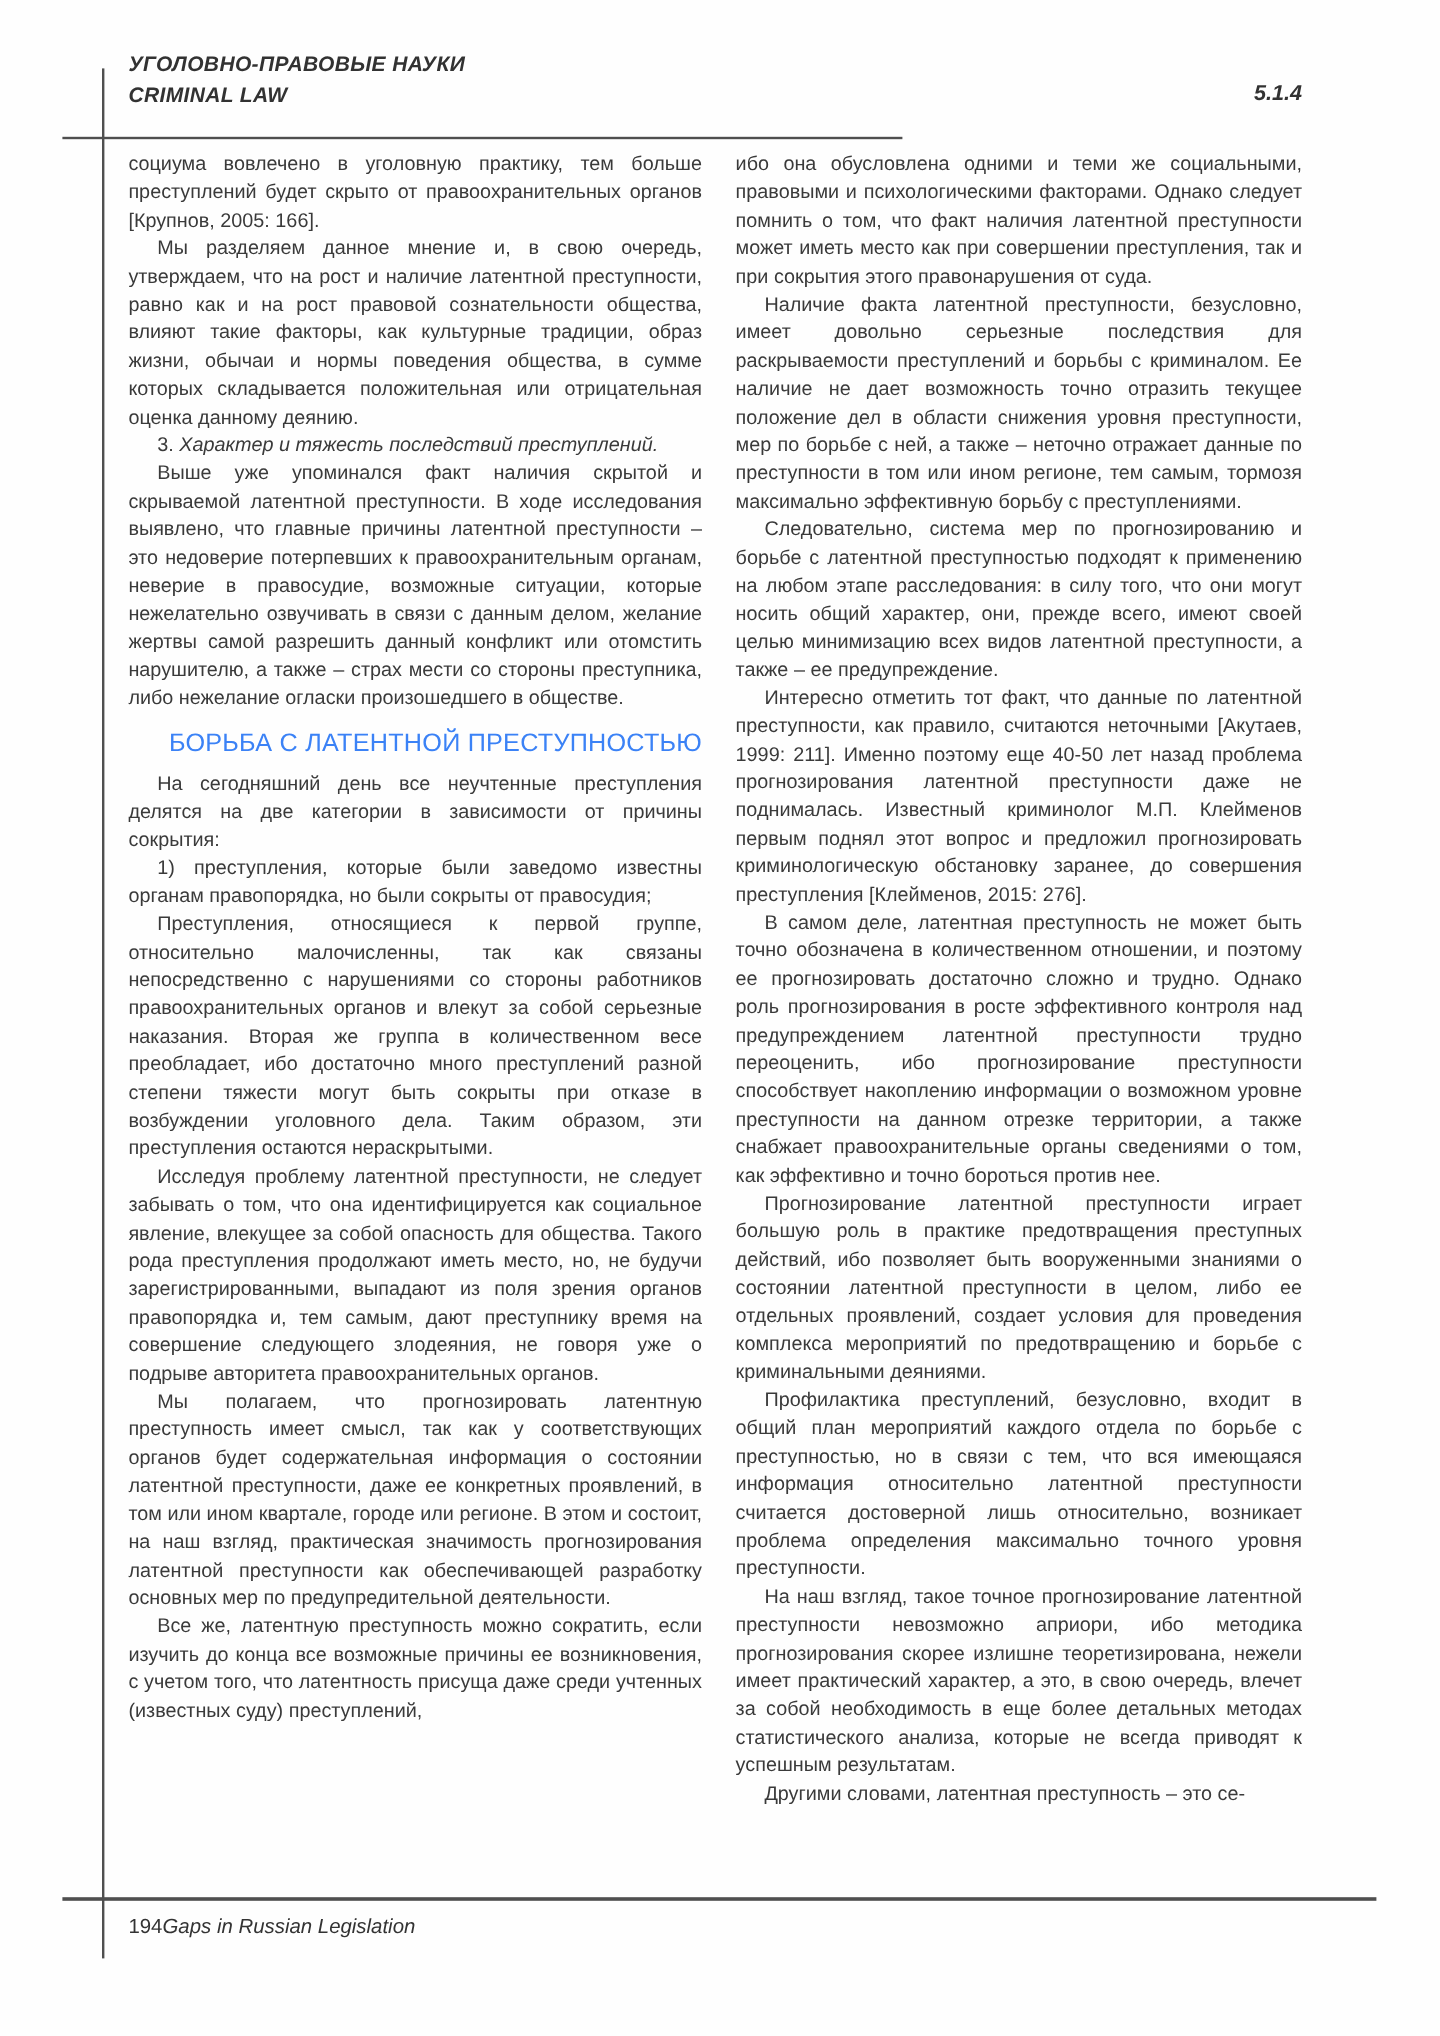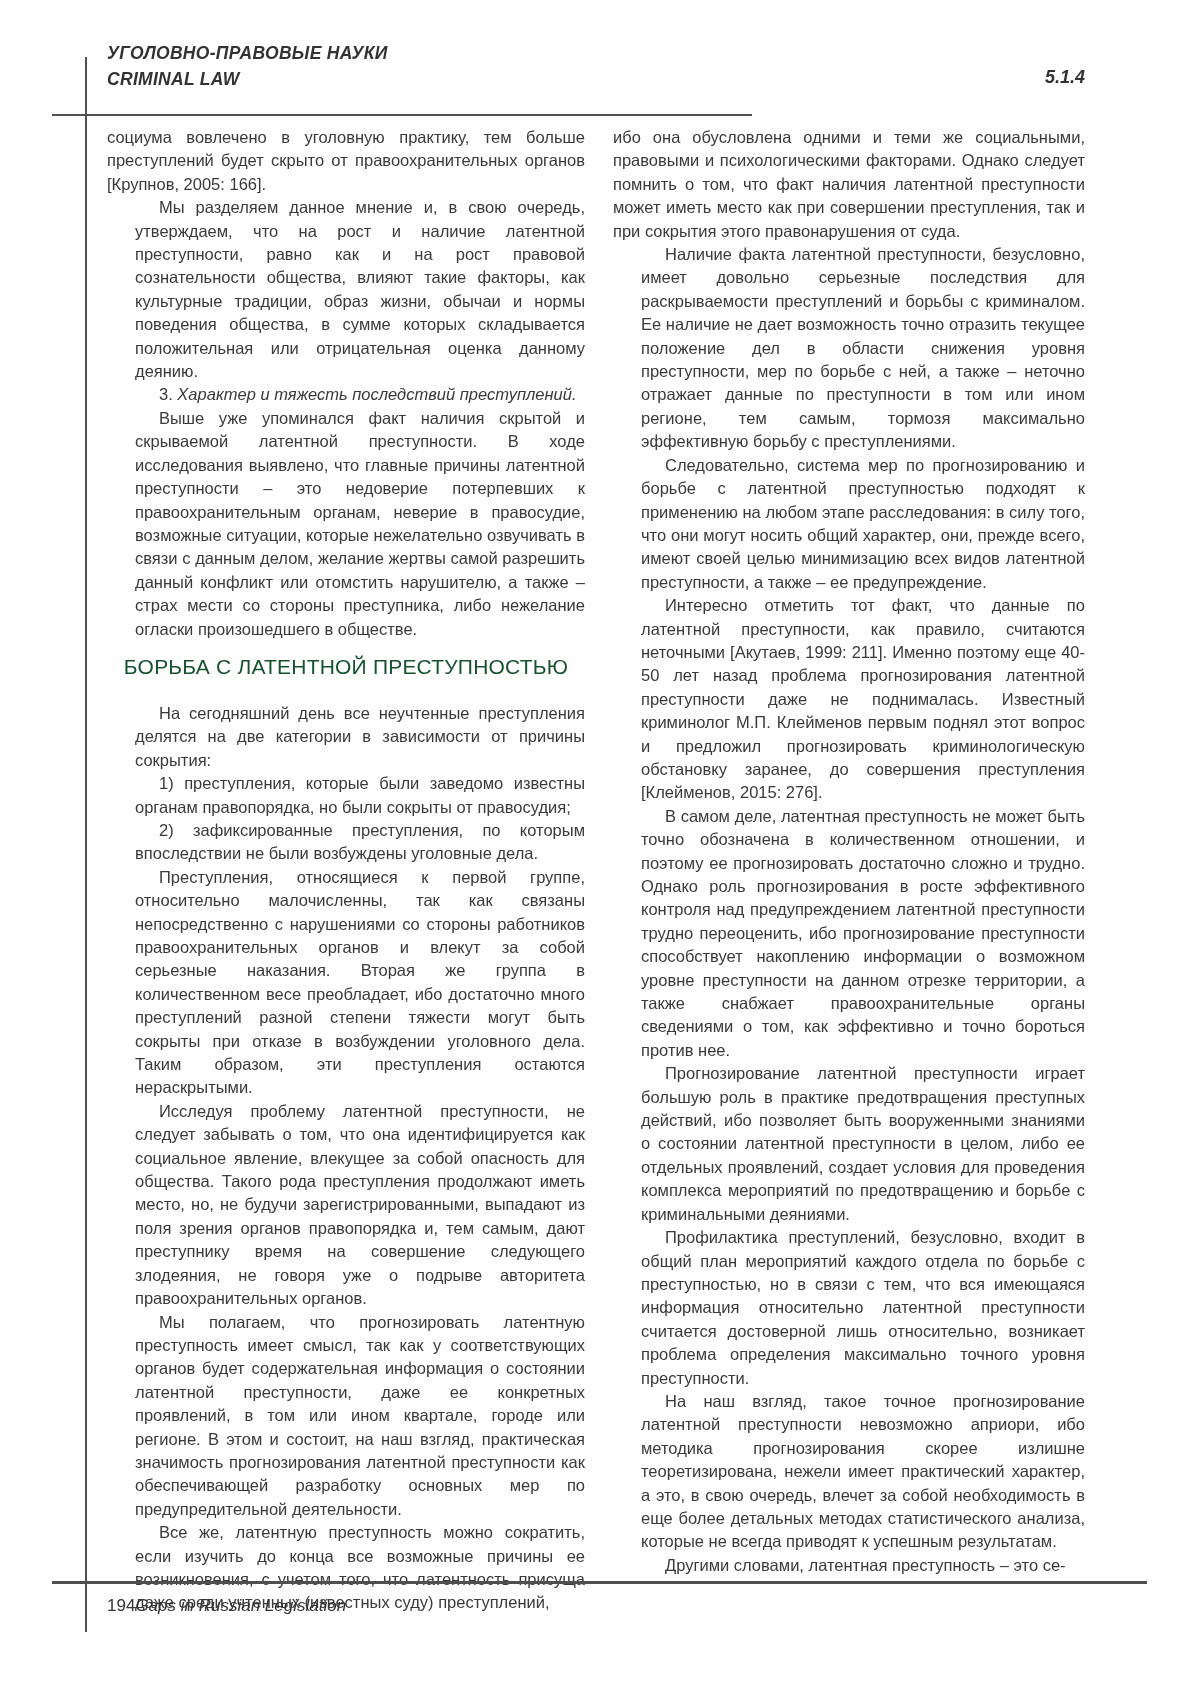--- a/index.html
+++ b/index.html
@@ -22,24 +22,24 @@
   .code{position:absolute;top:27px;right:0;font-weight:bold;font-style:italic;font-size:18px;color:#323232;}
   
   .cols{
     position:absolute;top:126px;left:107px;width:978px;
     display:flex;gap:28px;
   }
   .col{text-align:justify;font-size:16.5px;line-height:23.4px;}
   .col-left{width:478px;}
   .col-right{width:472px;}
   .para{margin:0;}
-  .para.ind{text-indent:24px;margin-left:28px;}
+  .para.ind{text-indent:24px;}
   .sec-heading{
-    font-size:21px;font-weight:400;letter-spacing:.2px;color:#14532d;
-    margin:13px 0 22px 0;text-align:center;text-indent:0;line-height:26px;
+    font-size:21px;font-weight:400;letter-spacing:.2px;color:#3b82f6;
+    margin:13px 0 9px 0;text-align:right;text-indent:0;line-height:26px;
   }
   
   .ftr{
     position:absolute;top:1596px;left:107px;width:983px;
     display:flex;align-items:flex-start;
     font-size:17px;color:#333;
   }
   .ftr .left{display:flex;white-space:nowrap;}
   .ftr .pagenum{font-style:normal;}
   .ftr .jtitle{font-style:italic;}
@@ -62,21 +62,20 @@
 
   <div class="cols">
     <div class="col col-left">
         <p class="para"><span>социума вовлечено в уголовную практику, тем больше преступлений будет скрыто от правоохранительных органов [Крупнов, 2005: 166].</span></p>
         <p class="para ind"><span>Мы разделяем данное мнение и, в свою очередь, утверждаем, что на рост и наличие латентной преступности, равно как и на рост правовой сознательности общества, влияют такие факторы, как культурные традиции, образ жизни, обычаи и нормы поведения общества, в сумме которых складывается положительная или отрицательная оценка данному деянию.</span></p>
         <p class="para ind"><span>3. </span><span style="font-style: italic;">Характер и тяжесть последствий преступлений.</span></p>
         <p class="para ind"><span>Выше уже упоминался факт наличия скрытой и скрываемой латентной преступности. В ходе исследования выявлено, что главные причины латентной преступности – это недоверие потерпевших к правоохранительным органам, неверие в правосудие, возможные ситуации, которые нежелательно озвучивать в связи с данным делом, желание жертвы самой разрешить данный конфликт или отомстить нарушителю, а также – страх мести со стороны преступника, либо нежелание огласки произошедшего в обществе.</span></p>
         <h2 class="sec-heading"><span>БОРЬБА С ЛАТЕНТНОЙ ПРЕСТУПНОСТЬЮ</span></h2>
         <p class="para ind"><span>На сегодняшний день все неучтенные преступления делятся на две категории в зависимости от причины сокрытия:</span></p>
         <p class="para ind"><span>1) преступления, которые были заведомо известны органам правопорядка, но были сокрыты от правосудия;</span></p>
-        <p class="para ind"><span>2) зафиксированные преступления, по которым впоследствии не были возбуждены уголовные дела.</span></p>
         <p class="para ind"><span>Преступления, относящиеся к первой группе, относительно малочисленны, так как связаны непосредственно с нарушениями со стороны работников правоохранительных органов и влекут за собой серьезные наказания. Вторая же группа в количественном весе преобладает, ибо достаточно много преступлений разной степени тяжести могут быть сокрыты при отказе в возбуждении уголовного дела. Таким образом, эти преступления остаются нераскрытыми.</span></p>
         <p class="para ind"><span>Исследуя проблему латентной преступности, не следует забывать о том, что она идентифицируется как социальное явление, влекущее за собой опасность для общества. Такого рода преступления продолжают иметь место, но, не будучи зарегистрированными, выпадают из поля зрения органов правопорядка и, тем самым, дают преступнику время на совершение следующего злодеяния, не говоря уже о подрыве авторитета правоохранительных органов.</span></p>
         <p class="para ind"><span>Мы полагаем, что прогнозировать латентную преступность имеет смысл, так как у соответствующих органов будет содержательная информация о состоянии латентной преступности, даже ее конкретных проявлений, в том или ином квартале, городе или регионе. В этом и состоит, на наш взгляд, практическая значимость прогнозирования латентной преступности как обеспечивающей разработку основных мер по предупредительной деятельности.</span></p>
         <p class="para ind"><span>Все же, латентную преступность можно сократить, если изучить до конца все возможные причины ее возникновения, с учетом того, что латентность присуща даже среди учтенных (известных суду) преступлений,</span></p>
       </div>
     <div class="col col-right">
         <p class="para"><span>ибо она обусловлена одними и теми же социальными, правовыми и психологическими факторами. Однако следует помнить о том, что факт наличия латентной преступности может иметь место как при совершении преступления, так и при сокрытия этого правонарушения от суда.</span></p>
         <p class="para ind"><span>Наличие факта латентной преступности, безусловно, имеет довольно серьезные последствия для раскрываемости преступлений и борьбы с криминалом. Ее наличие не дает возможность точно отразить текущее положение дел в области снижения уровня преступности, мер по борьбе с ней, а также – неточно отражает данные по преступности в том или ином регионе, тем самым, тормозя максимально эффективную борьбу с преступлениями.</span></p>
         <p class="para ind"><span>Следовательно, система мер по прогнозированию и борьбе с латентной преступностью подходят к применению на любом этапе расследования: в силу того, что они могут носить общий характер, они, прежде всего, имеют своей целью минимизацию всех видов латентной преступности, а также – ее предупреждение.</span></p>
         <p class="para ind"><span>Интересно отметить тот факт, что данные по латентной преступности, как правило, считаются неточными [Акутаев, 1999: 211]. Именно поэтому еще 40-50 лет назад проблема прогнозирования латентной преступности даже не поднималась. Известный криминолог М.П. Клейменов первым поднял этот вопрос и предложил прогнозировать криминологическую обстановку заранее, до совершения преступления [Клейменов, 2015: 276].</span></p>

